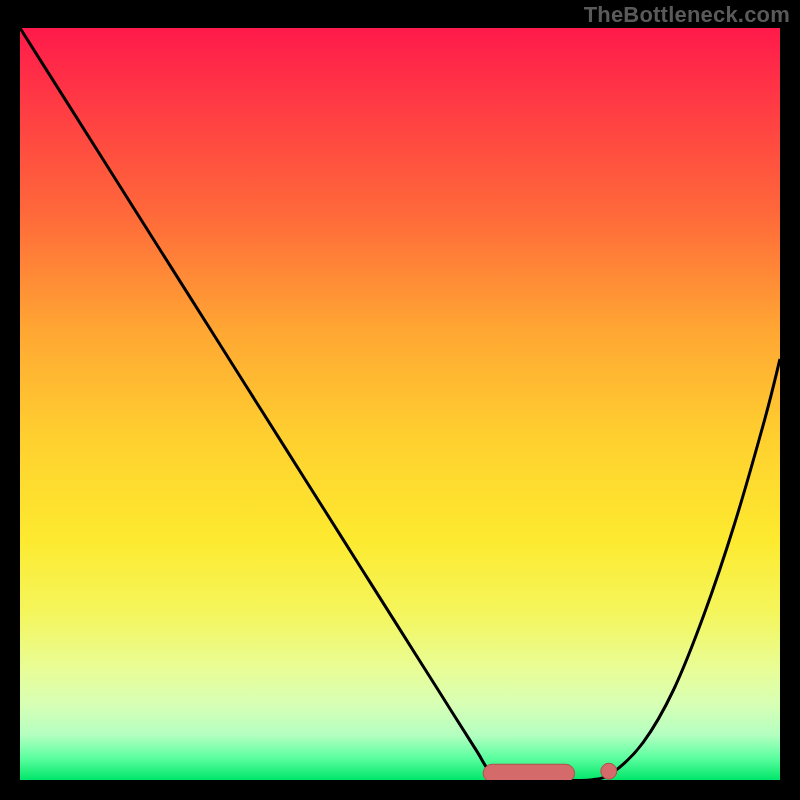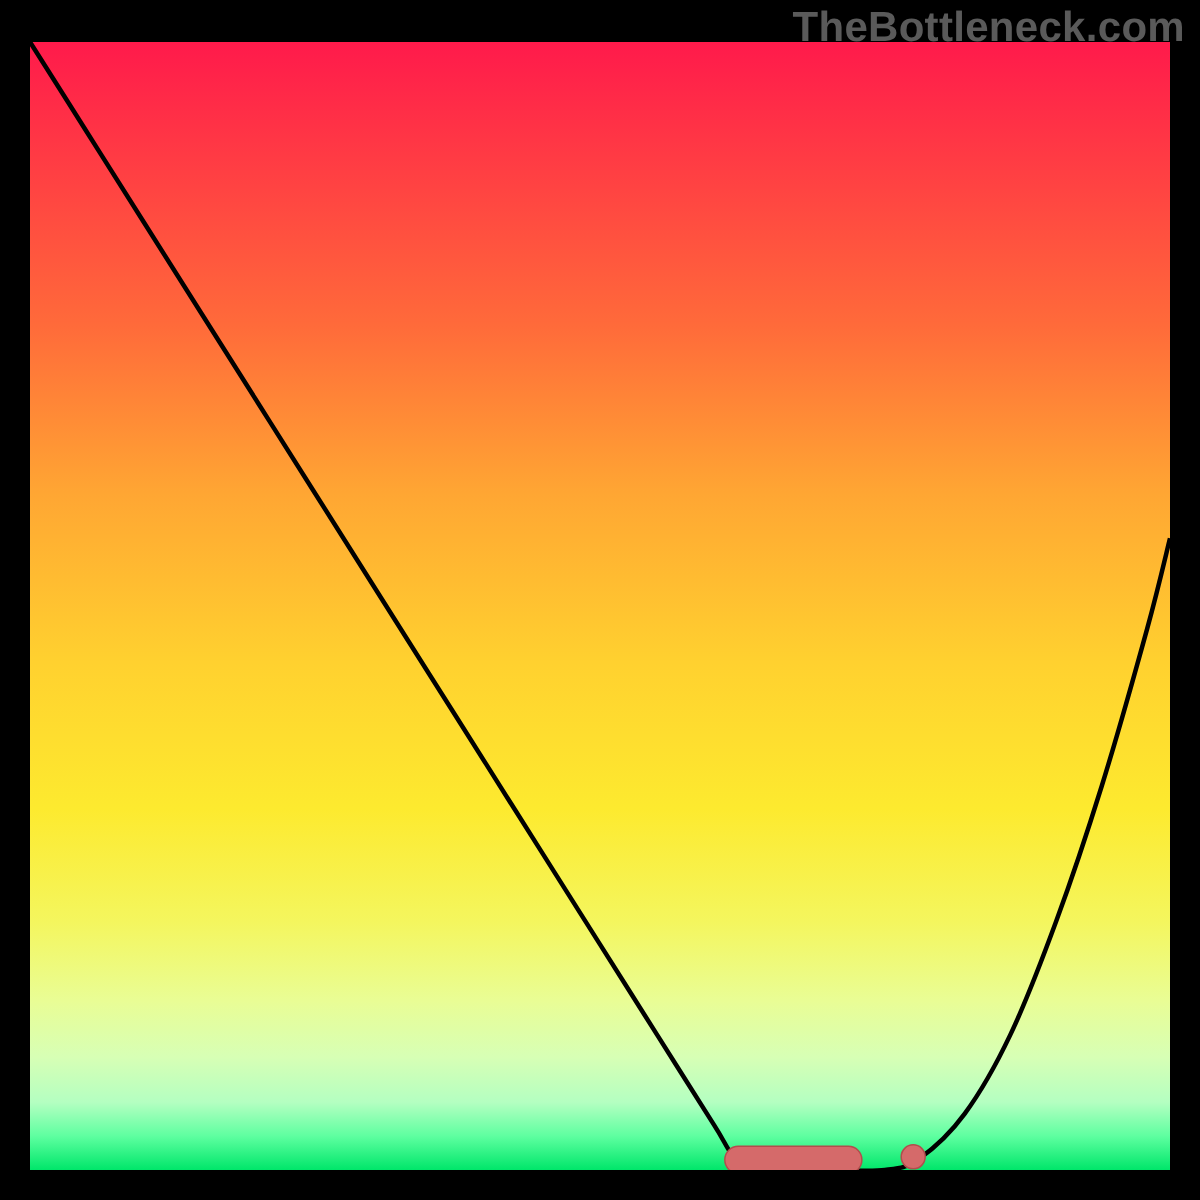--- a/index.html
+++ b/index.html
@@ -15,21 +15,21 @@
     position: relative;
     width: 800px;
     height: 800px;
     background: #000;
   }
   .watermark {
     position: absolute;
     top: 2px;
     right: 10px;
     color: #5a5a5a;
-    font-size: 28px;
+    font-size: 22px;
     font-weight: 600;
     letter-spacing: 0.2px;
     z-index: 20;
   }
   .plot-area {
     position: absolute;
     left: 20px;
     top: 28px;
     width: 760px;
     height: 752px;

